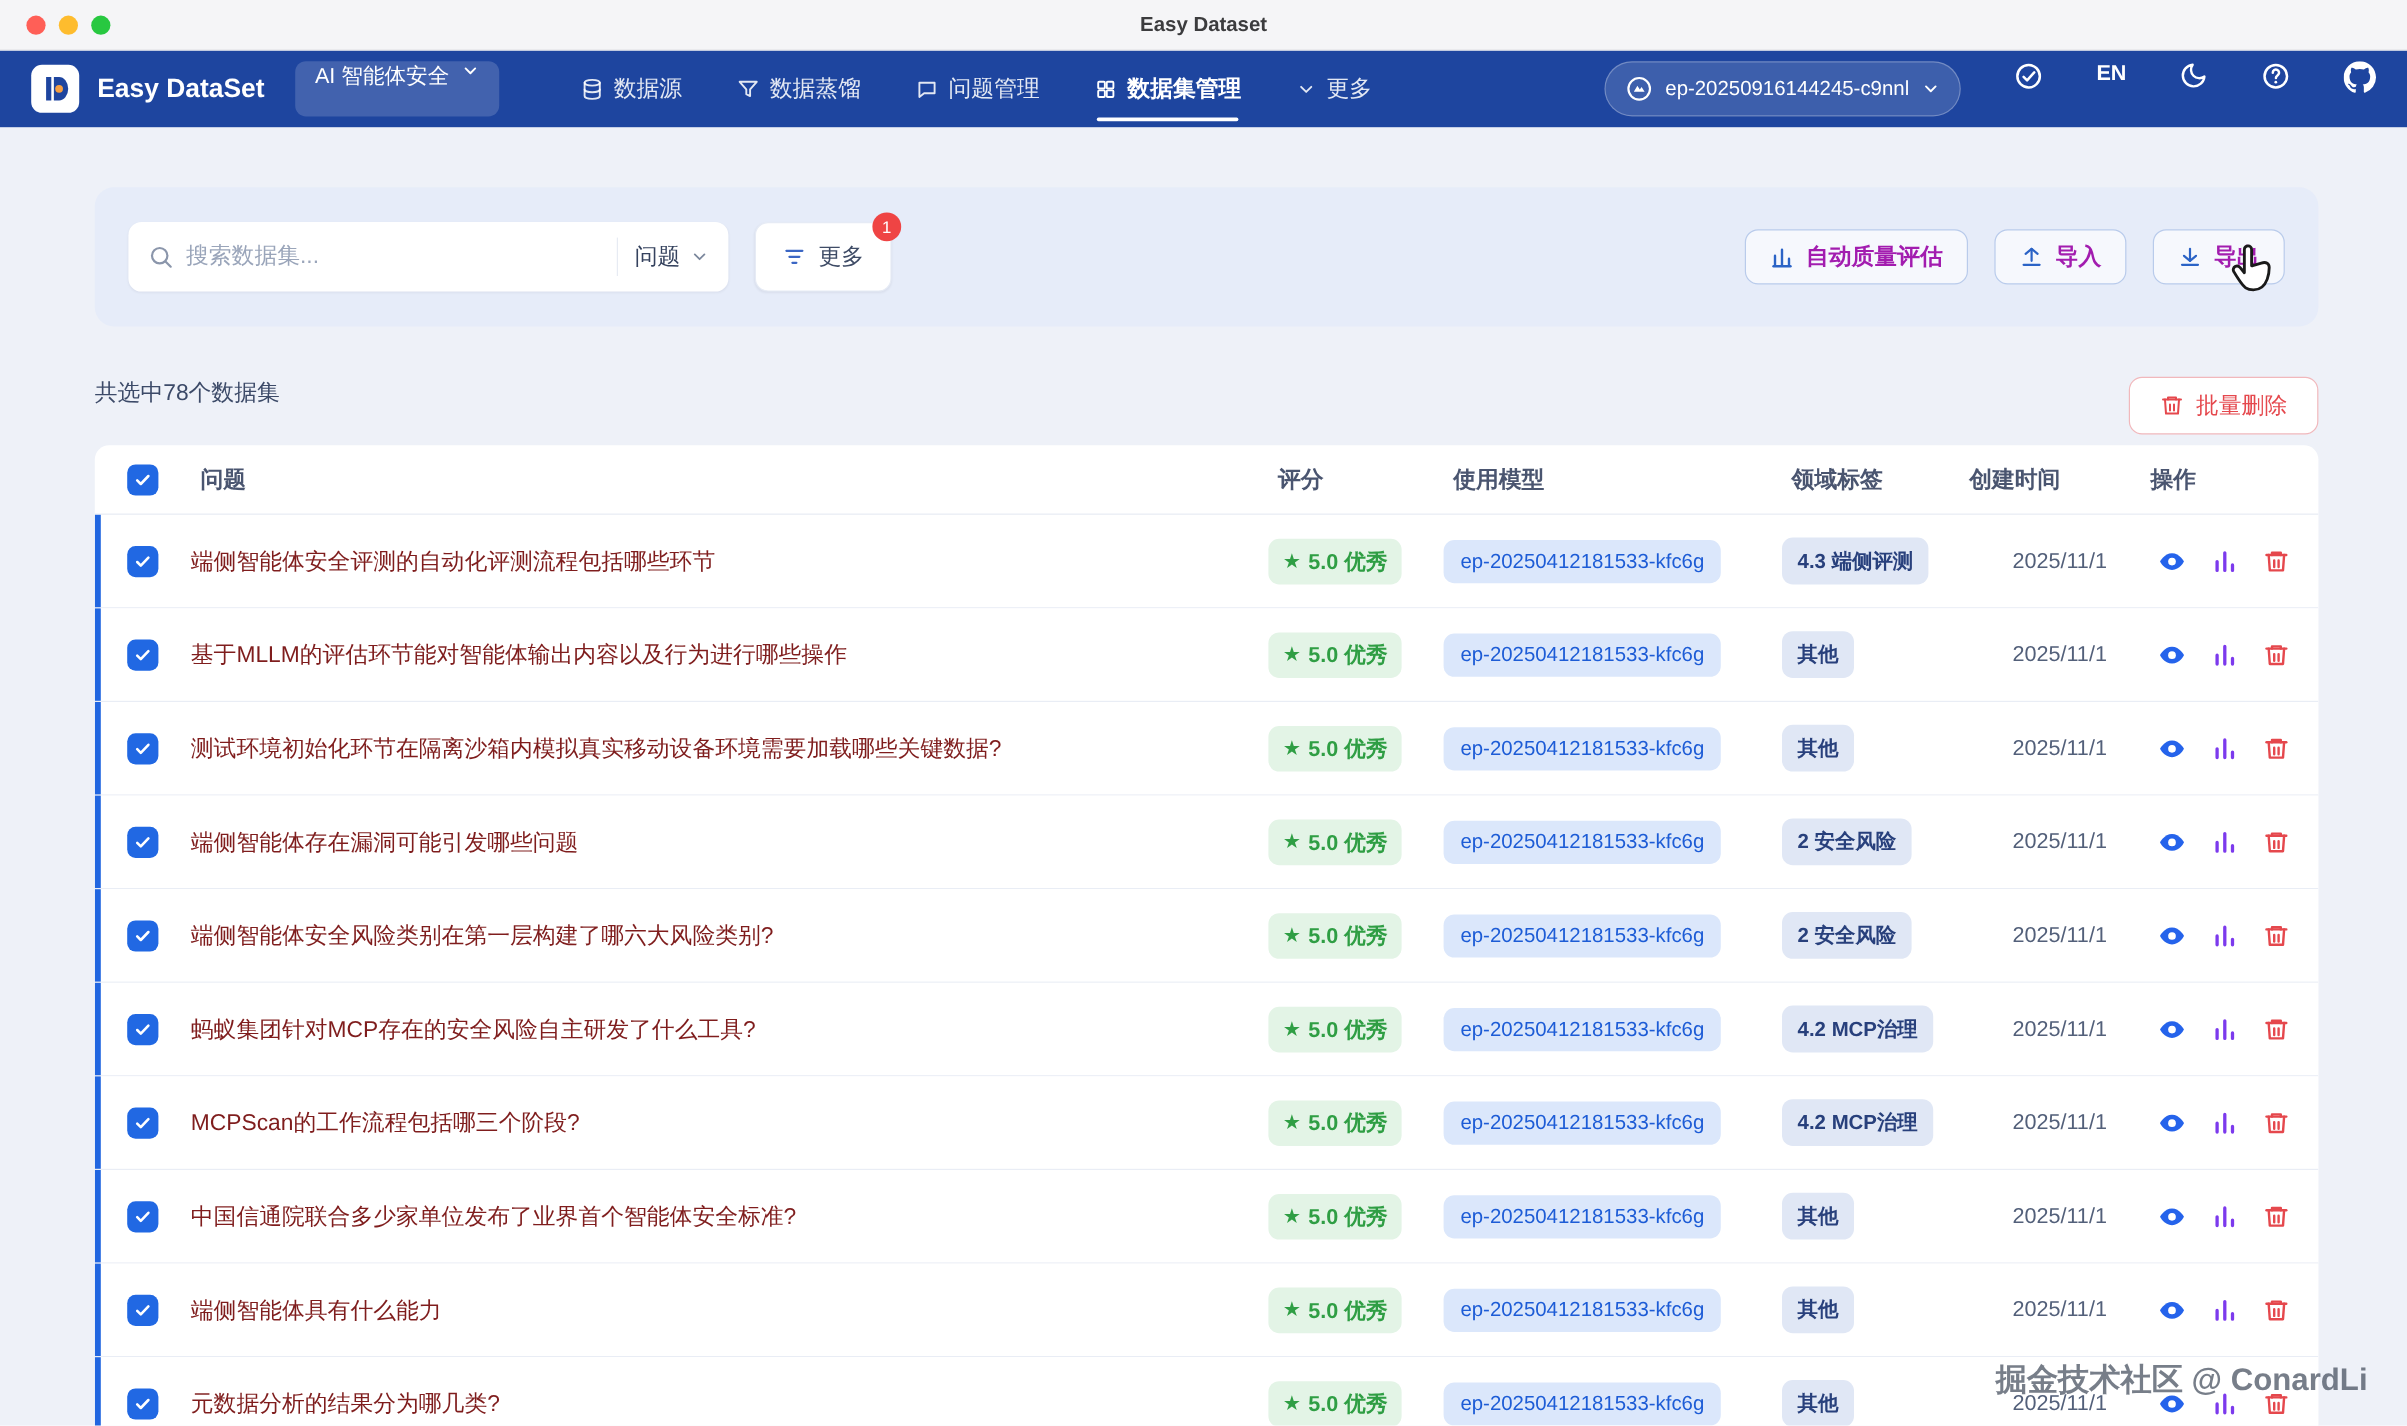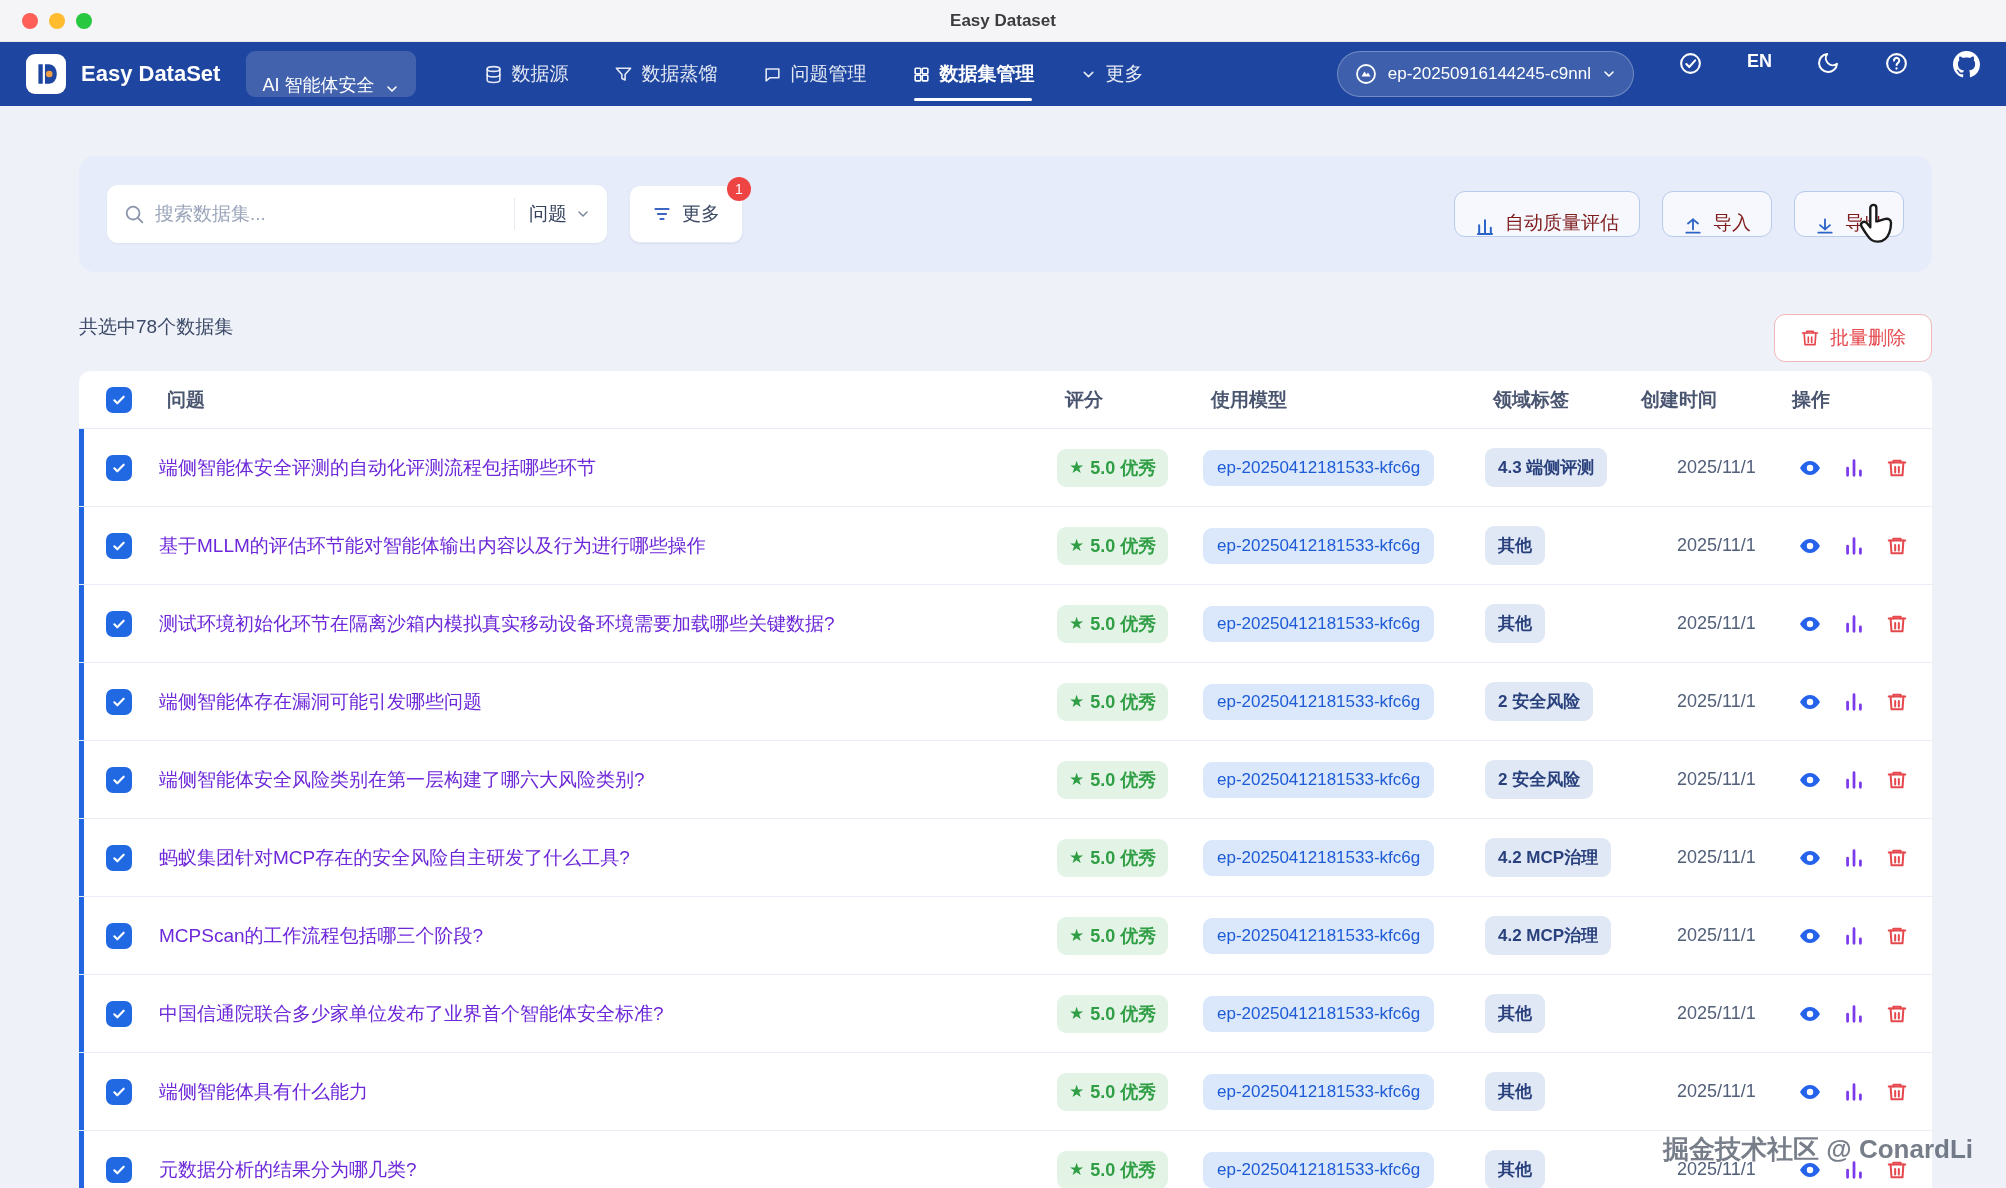--- a/index.html
+++ b/index.html
@@ -30,21 +30,21 @@
     height:64px; background:#1e459f; display:flex; align-items:center;
     padding:0 26px; color:#fff; gap:0;
   }
   .logo-box {
     width:40px; height:40px; background:#fff; border-radius:9px;
     display:flex; align-items:center; justify-content:center; flex:0 0 auto;
   }
   .brand { font-size:22px; font-weight:bold; margin-left:15px; white-space:nowrap; }
   .proj-pill {
     margin-left:26px; height:46px; padding:0 16px; border-radius:9px;
-    background:rgba(255,255,255,.16); display:flex; align-items:flex-end; gap:10px;
+    background:rgba(255,255,255,.16); display:flex; align-items:flex-start; gap:10px;
     font-size:18px; cursor:pointer; white-space:nowrap;
   }
   .nav-items { display:flex; align-items:center; gap:46px; margin-left:68px; }
   .nav-item {
     display:flex; align-items:center; gap:8px; font-size:19px;
     color:rgba(255,255,255,.88); cursor:pointer; position:relative; white-space:nowrap;
   }
   .nav-item.active { color:#fff; font-weight:bold; }
   .nav-item.active::after {
     content:''; position:absolute; left:2px; right:2px; bottom:-14px;
@@ -86,22 +86,22 @@
     display:flex; align-items:center; gap:10px; font-size:19px; color:#3f4c66; cursor:pointer;
   }
   .more-badge {
     position:absolute; top:-9px; right:-9px; min-width:24px; height:24px;
     background:#ef4444; color:#fff; font-size:14px; border-radius:12px;
     display:flex; align-items:center; justify-content:center; padding:0 6px;
   }
   .filter-spacer { flex:1; }
   .outline-btn {
     height:46px; padding:0 20px; border-radius:11px; background:rgba(255,255,255,.65);
-    border:1.5px solid #b9cbeb; color:#7f1d1d; font-size:19px; font-weight:400;
-    display:flex; align-items:flex-end; gap:10px; cursor:pointer; white-space:nowrap;
+    border:1.5px solid #b9cbeb; color:#a21caf; font-size:19px; font-weight:700;
+    display:flex; align-items:center; gap:10px; cursor:pointer; white-space:nowrap;
   }
 
   .summary-row { margin:42px 0 9px; display:flex; height:48px; }
   .summary-text { font-size:19px; font-weight:500; color:#3c4a68; }
   .bulk-delete-btn {
     margin-left:auto; height:48px; padding:0 25px; border-radius:11px;
     background:#fff; border:1.5px solid #f1b8bc; color:#e5484d; font-size:19px;
     display:flex; align-items:center; gap:10px; cursor:pointer; white-space:nowrap;
   }
 
@@ -116,21 +116,21 @@
   .thead .th.first { padding-left:0; }
   .trow { height:78px; border-bottom:1px solid #e9edf5; position:relative; background:#fff; }
   .trow::before {
     content:''; position:absolute; left:0; top:0; bottom:0; width:5px; background:#2166e0;
   }
   .cell-check { display:flex; justify-content:center; }
   .checkbox {
     width:26px; height:26px; border-radius:7px; background:#2168e3;
     display:flex; align-items:center; justify-content:center; cursor:pointer; flex:0 0 auto;
   }
-  .q-text { font-size:19px; color:#6d28d9; font-weight:500; padding-right:20px; }
+  .q-text { font-size:19px; color:#7f1d1d; font-weight:500; padding-right:20px; }
   .score-badge {
     display:inline-flex; align-items:center; gap:6px; background:#e3f4e6;
     color:#2f9e44; font-size:18px; font-weight:bold; border-radius:9px;
     padding:7px 12px; white-space:nowrap;
   }
   .score-badge .star { font-size:17px; }
   .model-badge {
     display:inline-block; background:#dbe7fb; color:#1d5cd6; font-size:17px;
     font-weight:500; border-radius:9px; padding:8px 14px; white-space:nowrap;
   }

